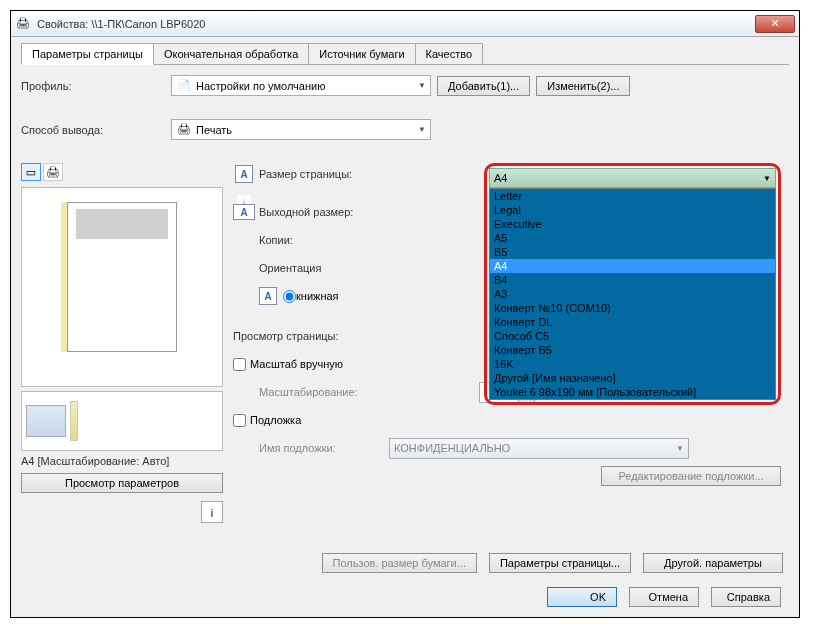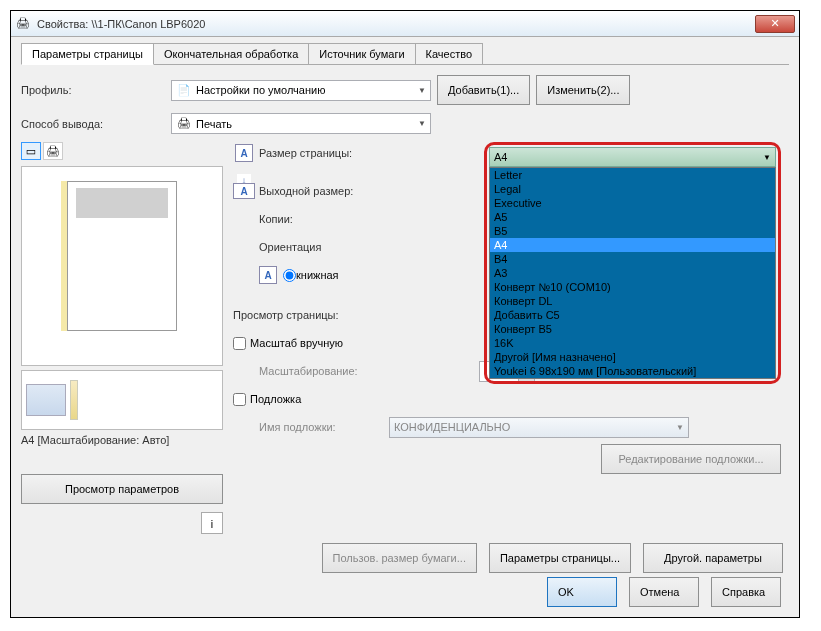--- a/index.html
+++ b/index.html
@@ -6,27 +6,27 @@
 body{background:#fff;padding:10px}
 .window{width:790px;height:608px;border:1px solid #000;position:relative;background:#f0f0f0}
 .titlebar{height:26px;background:linear-gradient(#fff,#e1edf7);display:flex;align-items:center;padding:0 4px;border-bottom:1px solid #aaa}
 .titlebar .ico{width:16px;height:16px;display:inline-flex;align-items:center;justify-content:center;margin-right:6px}
 .titlebar .title{flex:1;color:#333}
 .close-btn{width:40px;height:18px;background:linear-gradient(#e79a8f,#c8483b);border:1px solid #8b3c30;border-radius:2px;color:#fff;display:flex;align-items:center;justify-content:center}
 .content{padding:6px 10px 10px;position:relative;height:calc(100% - 26px)}
 .tabs{display:flex;border-bottom:1px solid #aaa;margin-bottom:10px}
 .tab{padding:4px 10px;border:1px solid #aaa;border-bottom:none;background:#f0f0f0;margin-right:-1px;cursor:pointer}
 .tab.active{background:#fff;border-bottom:1px solid #fff;margin-bottom:-1px}
-.row{display:flex;align-items:center;margin-bottom:8px}
+.row{display:flex;align-items:center;margin-bottom:23px}
 .lbl{width:150px;color:#333}
 .lbl2{width:150px;color:#333}
 .combo{display:flex;align-items:center;border:1px solid #abadb3;background:#fff;height:21px;padding:0 4px;flex:1;max-width:250px;position:relative}
 .combo .arrow{margin-left:auto;font-size:8px;color:#555}
 .combo .cico{width:16px;height:16px;margin-right:4px;display:flex;align-items:center;justify-content:center}
-.btn{border:1px solid #8e8f8f;background:linear-gradient(#f2f2f2,#e3e3e3);padding:2px 10px;height:30px;margin-left:6px;cursor:pointer}
+.btn{border:1px solid #8e8f8f;background:linear-gradient(#f2f2f2,#e3e3e3);padding:2px 10px;height:20px;margin-left:6px;cursor:pointer}
 .btn:disabled,.btn.dis{color:#888}
 .main-area{display:flex;gap:10px}
 .preview-col{width:202px}
 .preview-toolbar{display:flex;gap:2px;margin-bottom:6px}
 .preview-toolbar .pbtn{width:20px;height:18px;border:1px solid #ccc;background:#fff;display:flex;align-items:center;justify-content:center}
 .preview-toolbar .pbtn.active{border-color:#3399ff;background:#e5f1fb}
 .pagebox{border:1px solid #bbb;background:#fff;height:200px;padding:10px;display:flex;align-items:flex-start;justify-content:center}
 .pageimg{width:110px;height:150px;border:1px solid #999;background:#fff;position:relative;margin-top:4px;box-shadow:-6px 0 0 #f5e9a8}
 .pageimg::before{content:'';position:absolute;top:6px;left:8px;right:8px;height:30px;background:#d0d0d0}
 .stackbox{border:1px solid #bbb;background:#fff;height:60px;margin-top:4px;display:flex;align-items:center;padding:4px;gap:4px}
@@ -50,21 +50,21 @@
 .aicon.h{width:22px;height:16px}
 .dropdown{position:absolute;top:0;right:8px;width:297px;border:3px solid #d32020;border-radius:10px;background:transparent;z-index:5;padding:2px}
 .dd-head{border:1px solid #7a9;background:linear-gradient(#cce5d7,#a8d0b8);height:20px;display:flex;align-items:center;padding:0 4px}
 .dd-head .arrow{margin-left:auto;font-size:8px}
 .dd-list{border:1px solid #767676;background:#0369a1;max-height:220px}
 .dd-item{padding:1px 4px;cursor:pointer}
 .dd-item.sel{background:#3399ff;color:#fff}
 .bottom-btns{position:absolute;bottom:44px;left:10px;right:10px;display:flex;justify-content:flex-end;gap:6px;padding:0 6px}
 .bottom-btns .btn{min-width:140px;text-align:center}
 .dialog-btns{position:absolute;bottom:10px;right:18px;display:flex;gap:6px}
-.dialog-btns .btn{min-width:70px;text-align:left}
+.dialog-btns .btn{min-width:70px;text-align:right}
 .dialog-btns .btn.primary{border-color:#1e74c0;background:linear-gradient(#eaf3fb,#c7def3)}
 .linkdown{width:14px;height:14px;font-size:10px;color:#3a5fa8;text-align:center;border:1px solid #fff;background:#fff}
 .disabled{color:#888}
 </style>
 </head>
 <body>
 
 <div class="window">
   <div class="titlebar">
     <span class="ico">🖨</span>
@@ -106,21 +106,21 @@
           <div class="pbtn">🖨</div>
         </div>
         <div class="pagebox">
           <div class="pageimg"></div>
         </div>
         <div class="stackbox">
           <div class="stacki"></div>
           <div class="vstrip"></div>
         </div>
         <div class="caption">A4 [Масштабирование: Авто]</div>
-        <button class="btn" style="width:100%;margin:24px 0 0 0">Просмотр параметров</button>
+        <button class="btn" style="width:100%;margin:2px 0 0 0">Просмотр параметров</button>
         <div style="display:flex;justify-content:flex-end;margin-top:8px">
           <div style="width:22px;height:22px;border:1px solid #aaa;background:#fff;display:flex;align-items:center;justify-content:center">ℹ</div>
         </div>
       </div>
 
       <div class="right-col">
         <div class="form-row">
           <div class="ico2">
               <div class="aicon">A</div>
             </div>
@@ -204,21 +204,21 @@
               <div class="dd-item">Letter</div>
               <div class="dd-item">Legal</div>
               <div class="dd-item">Executive</div>
               <div class="dd-item">A5</div>
               <div class="dd-item">B5</div>
               <div class="dd-item sel">A4</div>
               <div class="dd-item">B4</div>
               <div class="dd-item">A3</div>
               <div class="dd-item">Конверт №10 (COM10)</div>
               <div class="dd-item">Конверт DL</div>
-              <div class="dd-item">Добавить C5</div>
+              <div class="dd-item">Способ C5</div>
               <div class="dd-item">Конверт B5</div>
               <div class="dd-item">16K</div>
               <div class="dd-item">Другой [Имя назначено]</div>
               <div class="dd-item">Youkei 6 98x190 мм [Пользовательский]</div>
             </div>
         </div>
       </div>
     </div>
 
     <div class="bottom-btns">

